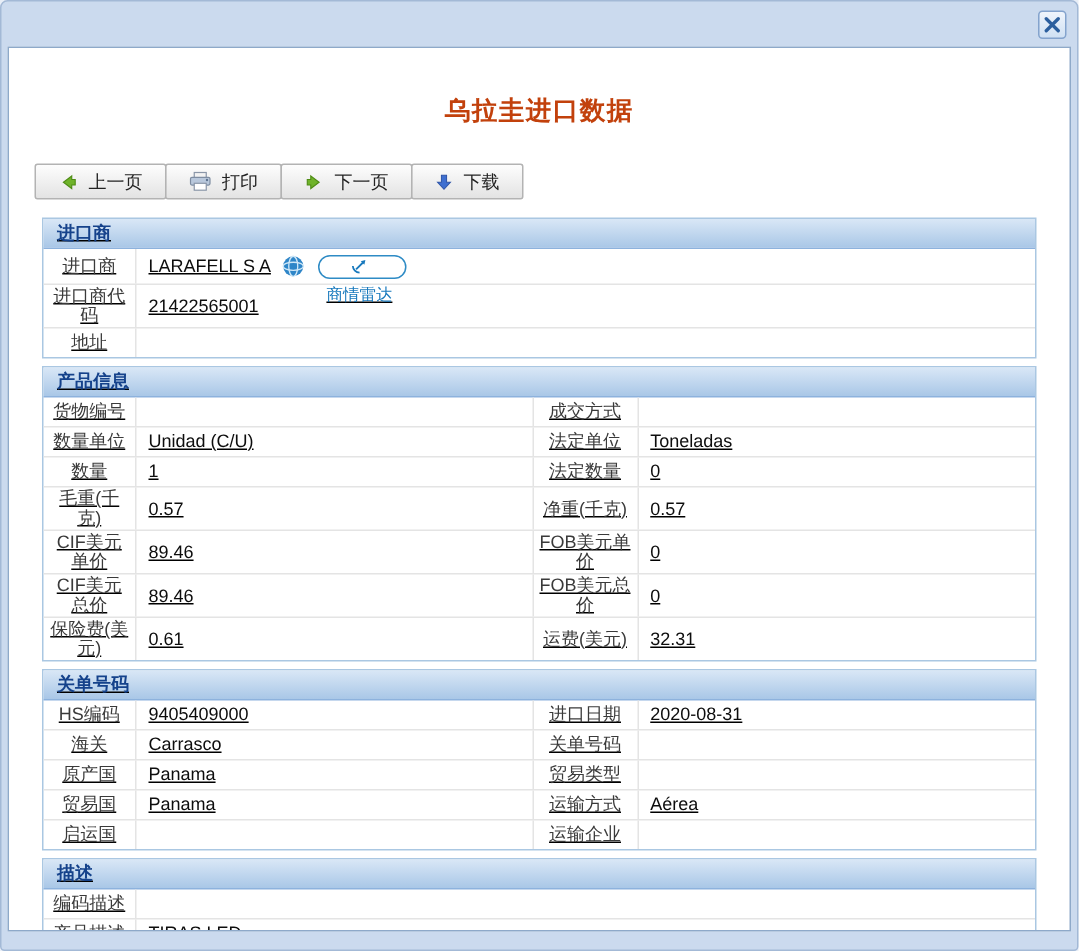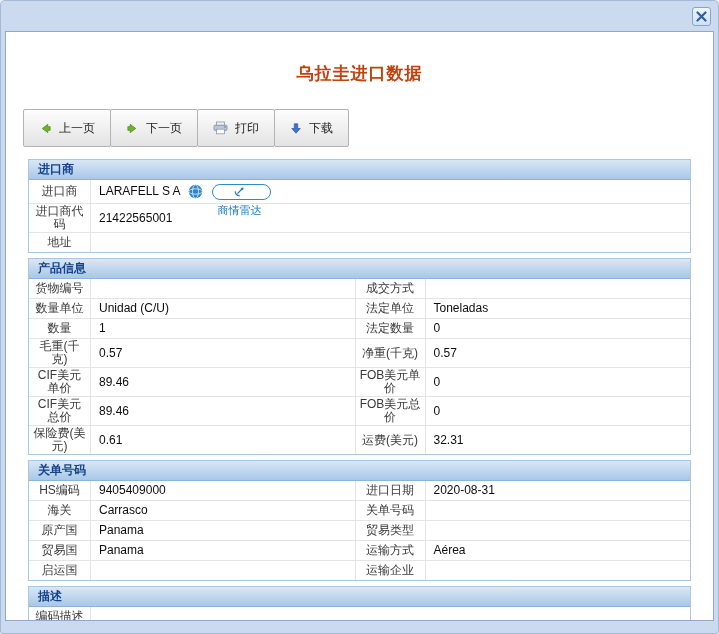--- a/index.html
+++ b/index.html
@@ -30,30 +30,30 @@
     overflow:hidden;
   }
   .title {
     margin-top:30px; text-align:center;
     font-size:17px; font-weight:bold; color:#c2410c;
     letter-spacing:1px;
   }
   .toolbar { display:flex; margin:24px 0 0 17px; }
   .btn {
     display:inline-flex; align-items:center; gap:7px;
-    height:38px; padding:0 15px;
+    height:24px; padding:0 15px;
     background:linear-gradient(#fdfdfd,#e3e3e3);
     border:1px solid #b3b3b3; border-radius:2px;
     font-size:12px; color:#222; cursor:pointer;
     margin-left:-1px;
     font-family:inherit;
   }
   .btn:first-child { margin-left:0; }
   .ic { display:inline-flex; align-items:center; }
-  .sections { margin:12px 22px 0 22px; }
+  .sections { margin:12px 22px 0 22px;text-decoration:underline; }
   .sec { border:1px solid #aac7e2; margin-bottom:5px; background:#fff; }
   .sec-h {
     height:20px; line-height:19px;
     padding-left:9px;
     background:linear-gradient(#d9e7f6,#a9c7e7);
     border-bottom:1px solid #8db2dd;
     color:#15428b; font-size:12px; font-weight:bold;
   }
   .row { display:grid; border-top:1px solid #e4e4e4; }
   .row:first-child { border-top:none; }
@@ -100,36 +100,36 @@
       <button class="btn">
         <span class="ic">
           <svg width="13" height="13" viewBox="0 0 14 14">
               <path d="M9.5 2.5 L3.5 7 L9.5 11.5 L9.5 9 L12 9 L12 5 L9.5 5 Z" fill="#6fb32a" stroke="#4f8c15" stroke-width="0.8"></path>
             </svg>
         </span>
         <span>上一页</span>
       </button>
       <button class="btn">
         <span class="ic">
-          <svg width="13" height="13" viewBox="0 0 14 14">
-              <path d="M4.5 2.5 L10.5 7 L4.5 11.5 L4.5 9 L2 9 L2 5 L4.5 5 Z" fill="#6fb32a" stroke="#4f8c15" stroke-width="0.8"></path>
-            </svg>
-        </span>
-        <span>下一页</span>
-      </button>
-      <button class="btn">
-        <span class="ic">
           <svg width="15" height="14" viewBox="0 0 15 14">
             <rect x="3.5" y="1" width="8" height="3.4" fill="#f2f2f2" stroke="#8a96a8" stroke-width="0.8"></rect>
             <rect x="1" y="4.2" width="13" height="5.2" rx="1" fill="#b9c8dc" stroke="#7e8da2" stroke-width="0.8"></rect>
             <rect x="3.5" y="8.2" width="8" height="4.6" fill="#ffffff" stroke="#8a96a8" stroke-width="0.8"></rect>
             <circle cx="12" cy="6" r="0.8" fill="#5f7390"></circle>
           </svg>
         </span>
         <span>打印</span>
+      </button>
+      <button class="btn">
+        <span class="ic">
+          <svg width="13" height="13" viewBox="0 0 14 14">
+              <path d="M4.5 2.5 L10.5 7 L4.5 11.5 L4.5 9 L2 9 L2 5 L4.5 5 Z" fill="#6fb32a" stroke="#4f8c15" stroke-width="0.8"></path>
+            </svg>
+        </span>
+        <span>下一页</span>
       </button>
       <button class="btn">
         <span class="ic">
           <svg width="12" height="13" viewBox="0 0 14 14">
               <path d="M5 1.5 L9 1.5 L9 7 L12 7 L7 12.5 L2 7 L5 7 Z" fill="#3f6fd0" stroke="#2f55a8" stroke-width="0.8"></path>
             </svg>
         </span>
         <span>下载</span>
       </button>
     </div>

